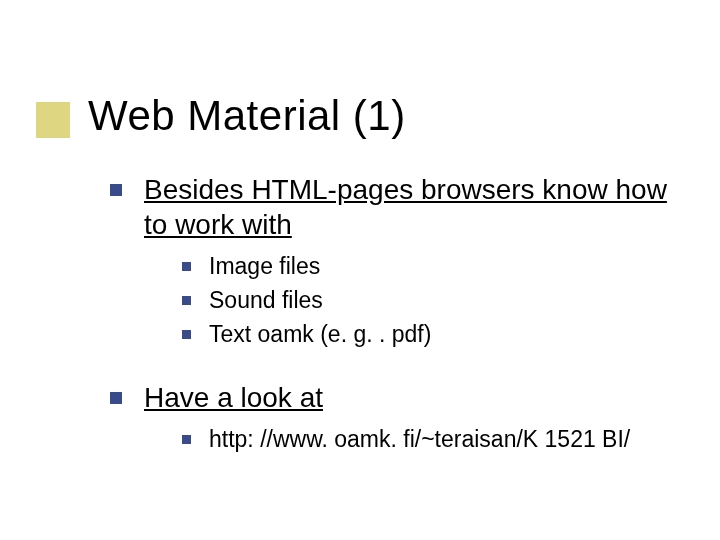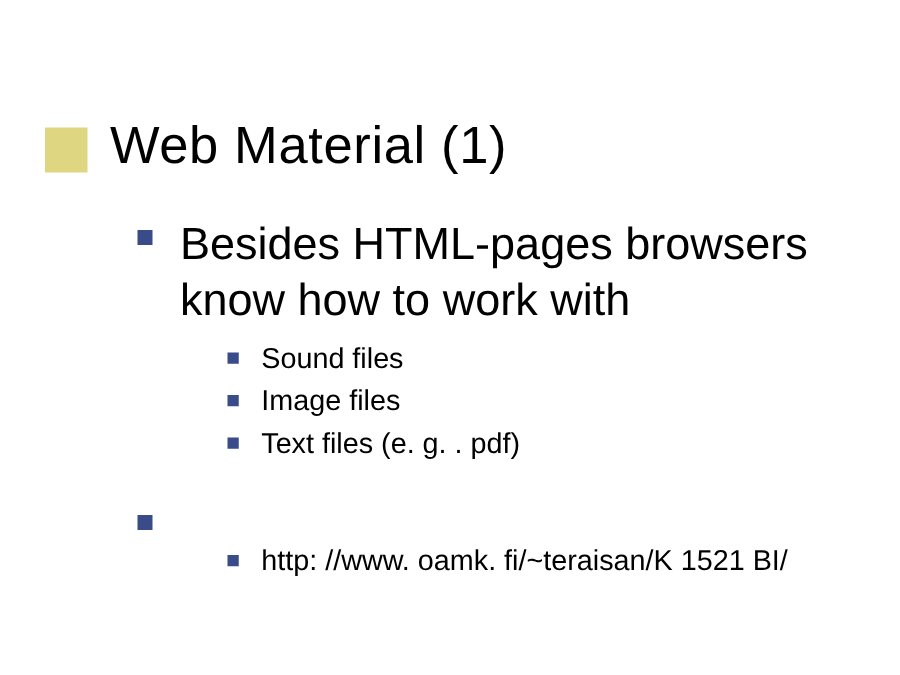--- a/index.html
+++ b/index.html
@@ -48,22 +48,23 @@
   }
   .lvl1 .bullet {
     width: 12px;
     height: 12px;
     background: #3a4b8a;
     margin-top: 12px;
     margin-right: 22px;
     flex: 0 0 auto;
   }
   .lvl1 .text {
-    font-size: 36px;
+    font-size: 28px;
     line-height: 1.25;
+    text-decoration: underline;
   }
   .sub {
     margin-left: 72px;
     margin-top: 10px;
     margin-bottom: 18px;
   }
   .lvl2 {
     display: flex;
     align-items: flex-start;
     margin-bottom: 4px;
@@ -94,36 +95,37 @@
 
   <div class="content">
 
     <div class="lvl1">
       <div class="bullet"></div>
       <div class="text">Besides HTML-pages browsers know how to work with</div>
     </div>
     <div class="sub">
       <div class="lvl2">
         <div class="bullet"></div>
+        <div class="text">Image files</div>
+      </div>
+      <div class="lvl2">
+        <div class="bullet"></div>
         <div class="text">Sound files</div>
       </div>
       <div class="lvl2">
         <div class="bullet"></div>
-        <div class="text">Image files</div>
-      </div>
-      <div class="lvl2">
-        <div class="bullet"></div>
-        <div class="text">Text files (e. g. . pdf)</div>
+        <div class="text">Text oamk (e. g. . pdf)</div>
       </div>
     </div>
 
     <div class="gap"></div>
 
     <div class="lvl1">
       <div class="bullet"></div>
+      <div class="text">Have a look at</div>
     </div>
     <div class="sub">
       <div class="lvl2">
         <div class="bullet"></div>
         <div class="text">http: //www. oamk. fi/~teraisan/K 1521 BI/</div>
       </div>
     </div>
 
   </div>
 </div>

